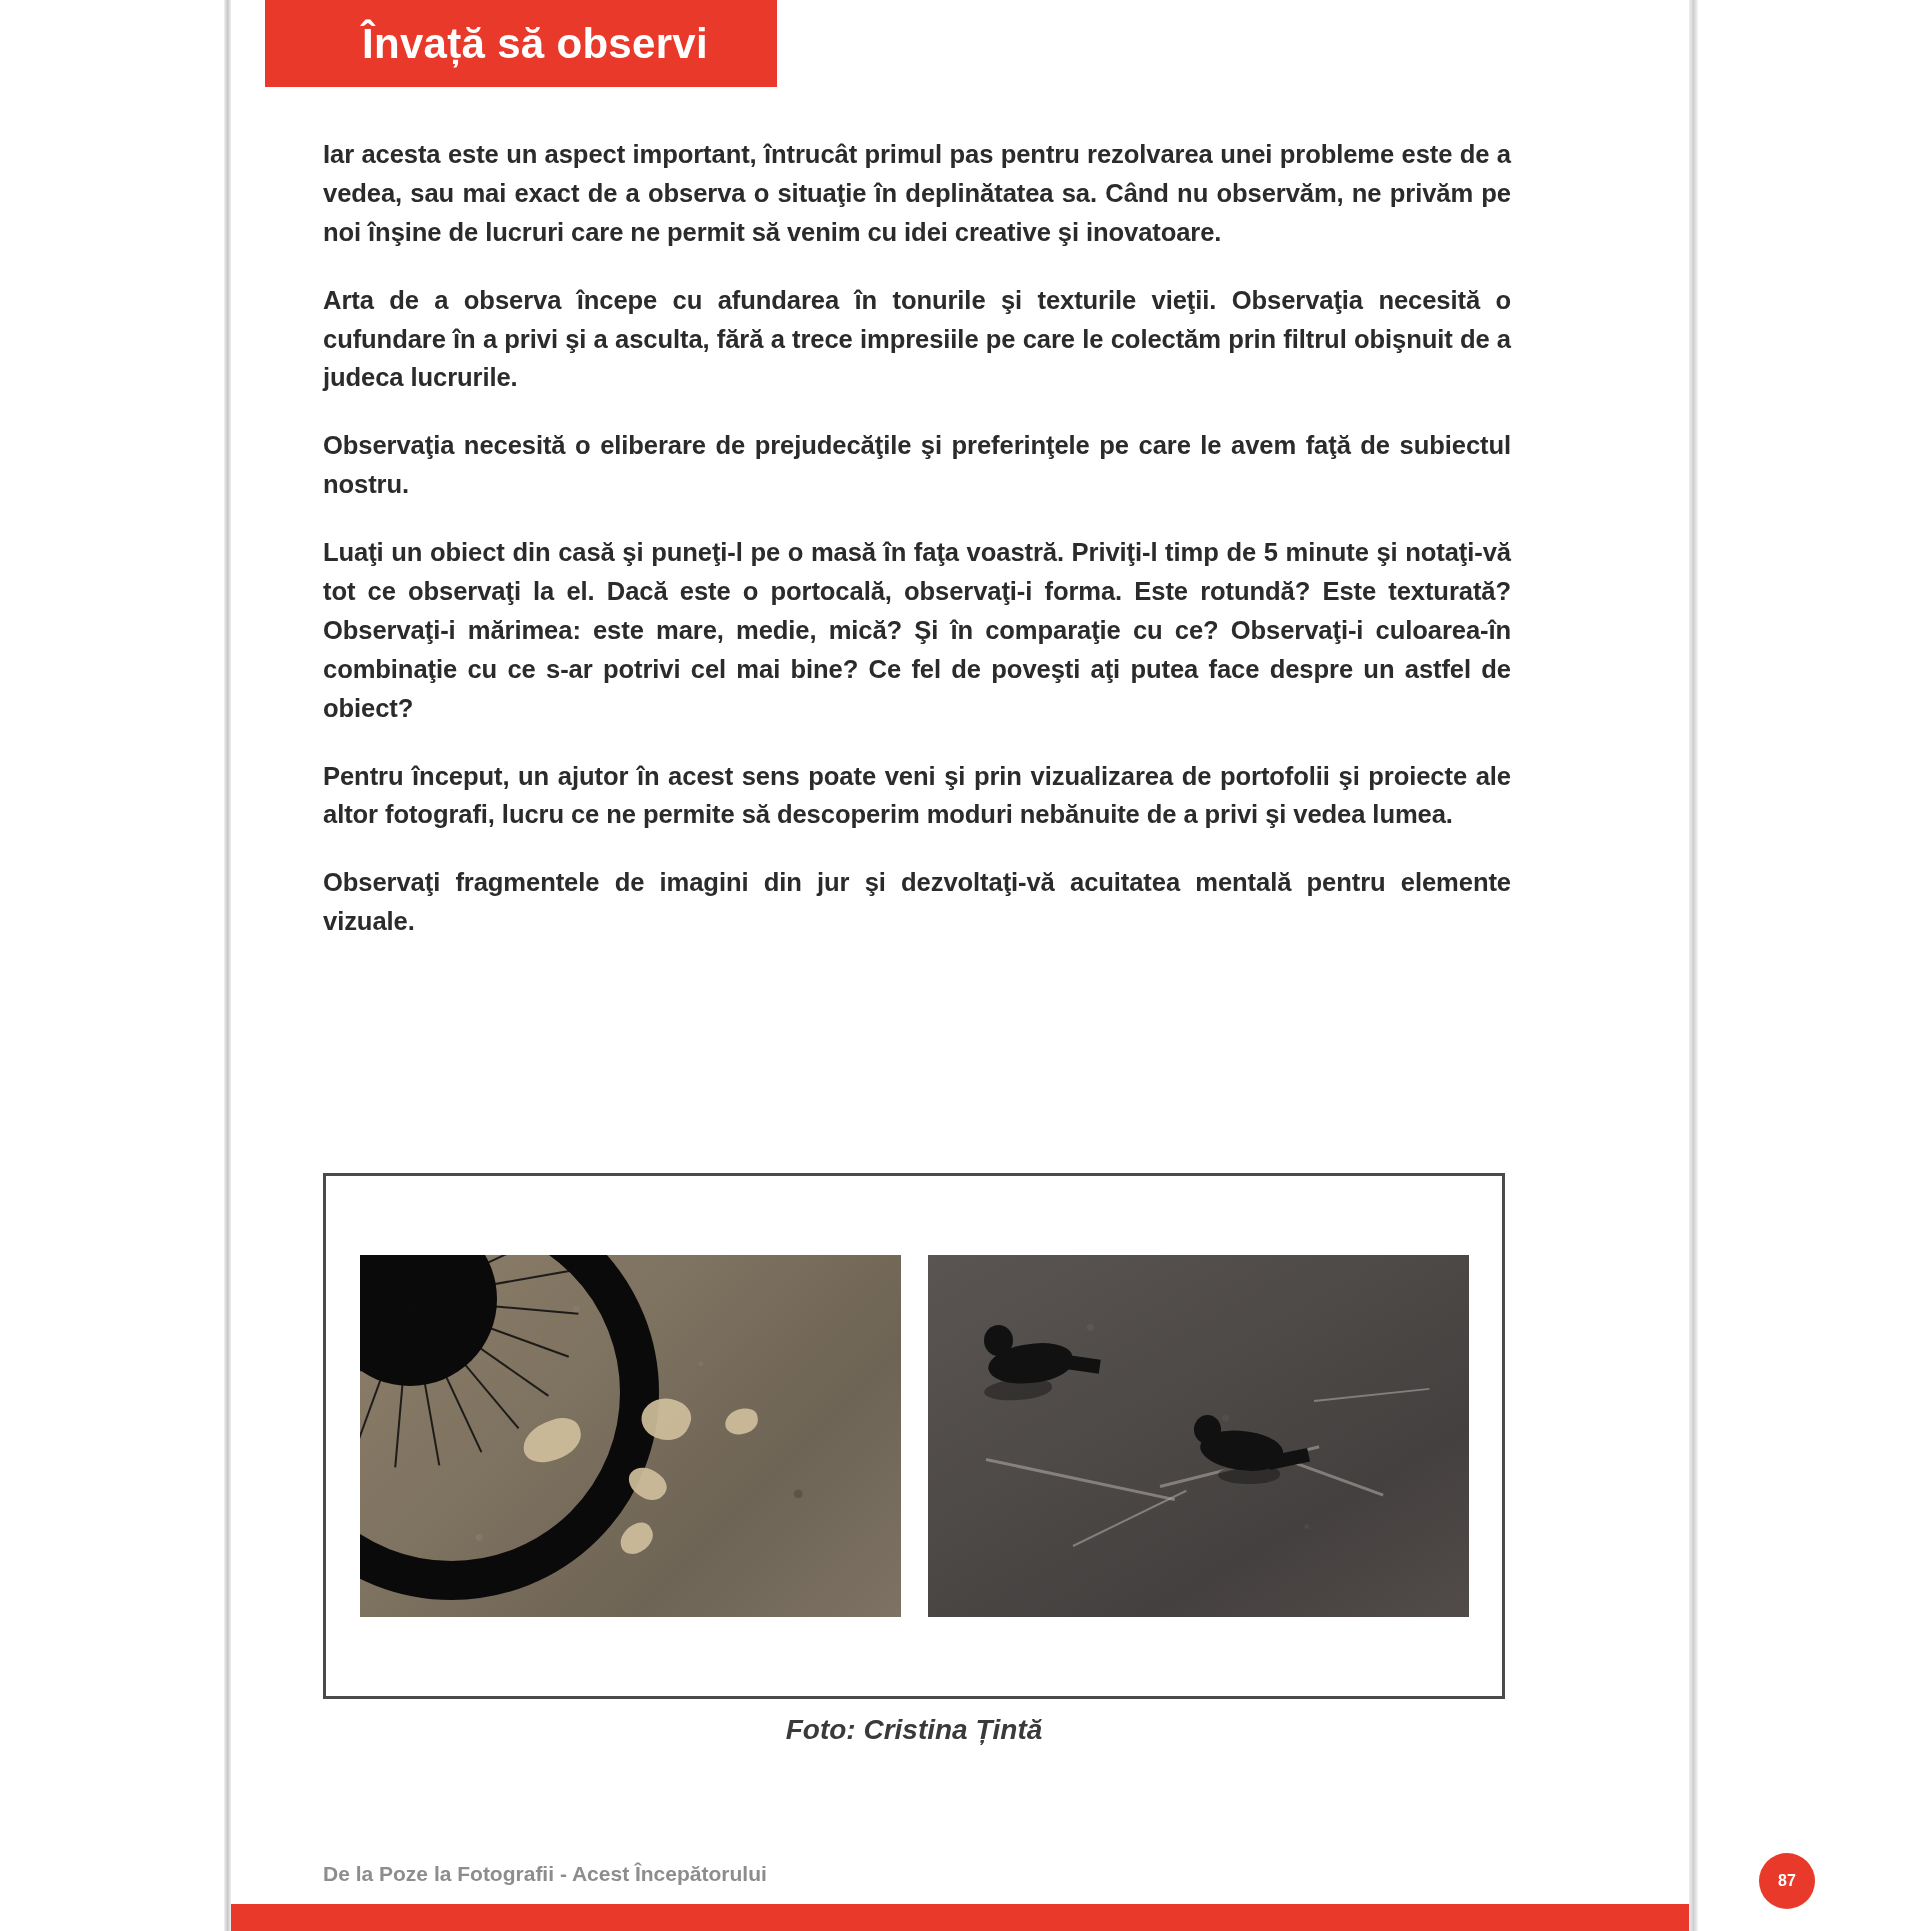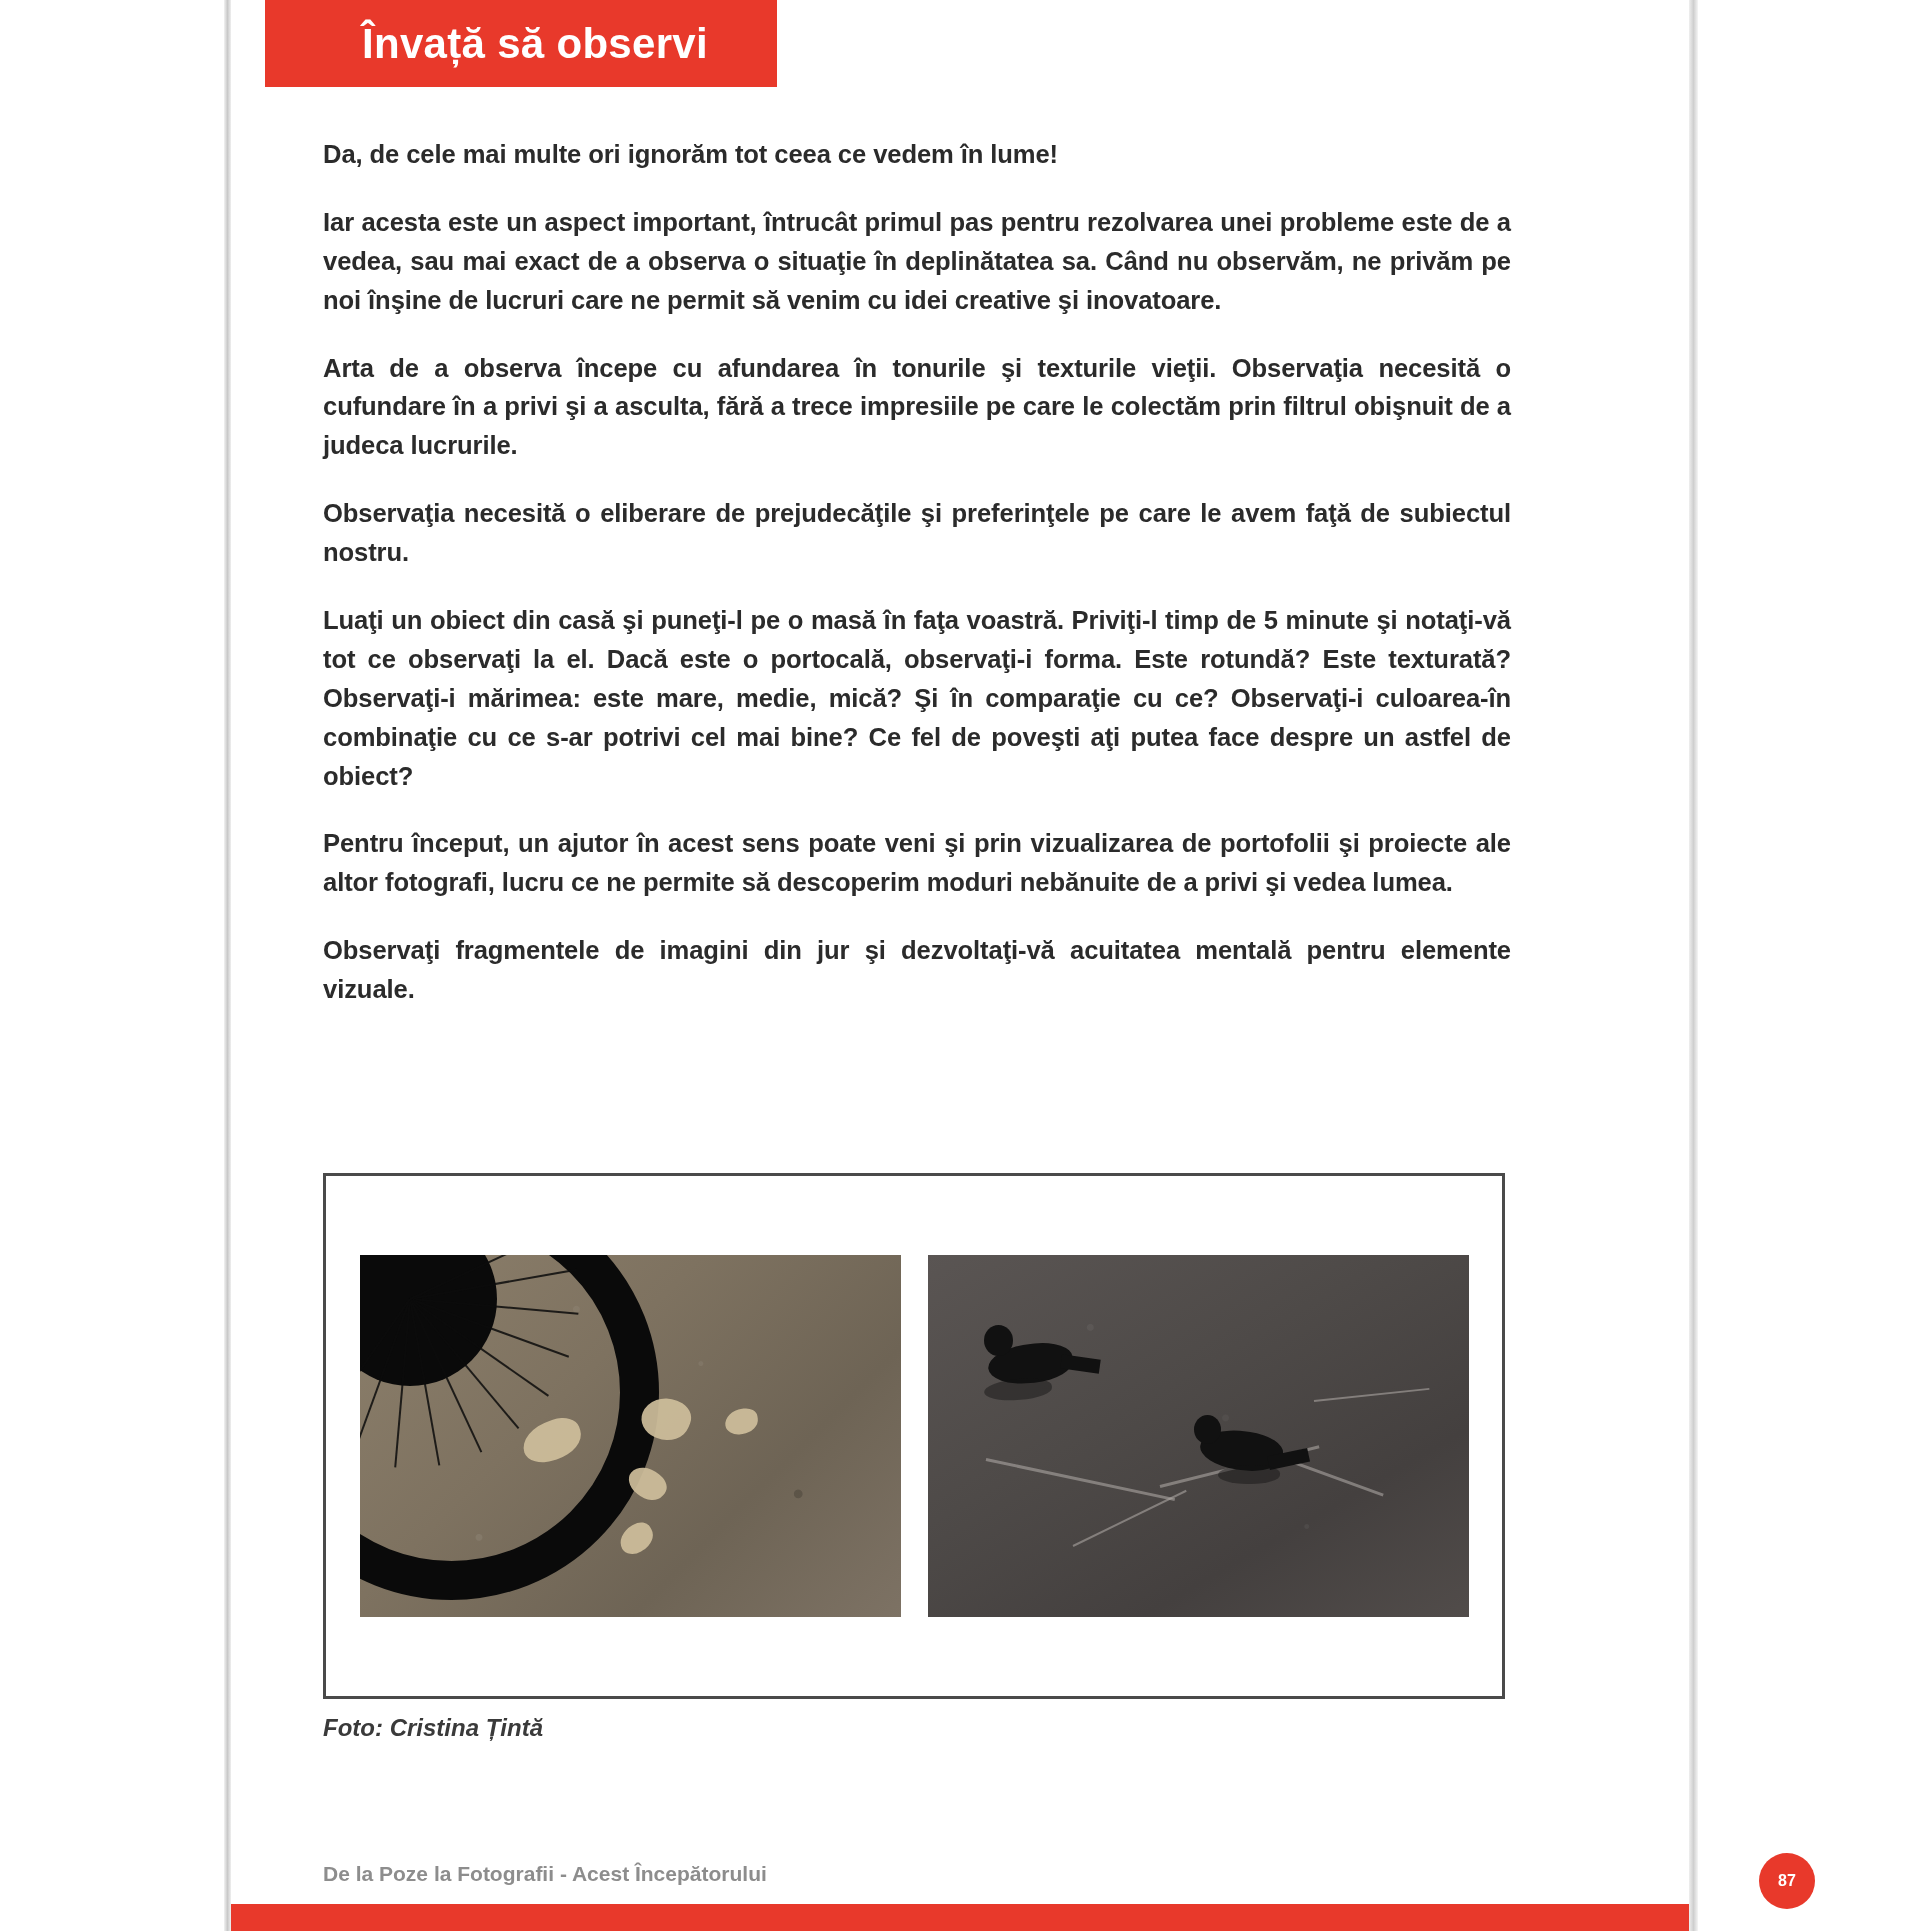--- a/index.html
+++ b/index.html
@@ -181,24 +181,24 @@
     background: rgba(180,175,172,0.55);
     transform-origin: 0 50%;
   }
 
   
   .figure-caption {
     position: absolute;
     left: 92px;
     top: 1714px;
     width: 1182px;
-    text-align: left;
+    text-align: center;
     font-style: italic;
     font-weight: bold;
-    font-size: 24px;
+    font-size: 28px;
     color: #3a3a3a;
   }
 
   
   .footer-rule {
     position: absolute;
     left: 0;
     top: 1904px;
     width: 1458px;
     height: 27px;
@@ -237,21 +237,20 @@
   <div class="edge-left"></div>
   <div class="edge-right"></div>
 
   <div class="sheet">
 
     <div class="chapter-banner">
       <div class="title">Învață să observi</div>
     </div>
 
     <div class="content">
-      <p class="para">Da, de cele mai multe ori ignorăm tot ceea ce vedem în lume!</p>
       <p class="para">Iar acesta este un aspect important, întrucât primul pas pentru rezolvarea unei probleme este de a vedea, sau mai exact de a observa o situaţie în deplinătatea sa. Când nu observăm, ne privăm pe noi înşine de lucruri care ne permit să venim cu idei creative şi inovatoare.</p>
       <p class="para">Arta de a observa începe cu afundarea în tonurile şi texturile vieţii. Observaţia necesită o cufundare în a privi şi a asculta, fără a trece impresiile pe care le colectăm prin filtrul obişnuit de a judeca lucrurile.</p>
       <p class="para">Observaţia necesită o eliberare de prejudecăţile şi preferinţele pe care le avem faţă de subiectul nostru.</p>
       <p class="para">Luaţi un obiect din casă şi puneţi-l pe o masă în faţa voastră. Priviţi-l timp de 5 minute şi notaţi-vă tot ce observaţi la el. Dacă este o portocală, observaţi-i forma. Este rotundă? Este texturată? Observaţi-i mărimea: este mare, medie, mică?  Şi în comparaţie cu ce? Observaţi-i culoarea-în combinaţie cu ce s-ar potrivi cel mai bine? Ce fel de poveşti aţi putea face despre un astfel de obiect?</p>
       <p class="para">Pentru început, un ajutor în acest sens poate veni şi prin vizualizarea de portofolii şi proiecte ale altor fotografi, lucru ce ne permite să descoperim moduri nebănuite de a privi şi vedea lumea.</p>
       <p class="para last-in-block">Observaţi fragmentele de imagini din jur şi dezvoltaţi-vă acuitatea mentală pentru elemente vizuale.</p>
     </div>
 
     <div class="figure-frame">
       <div class="photo-row">

